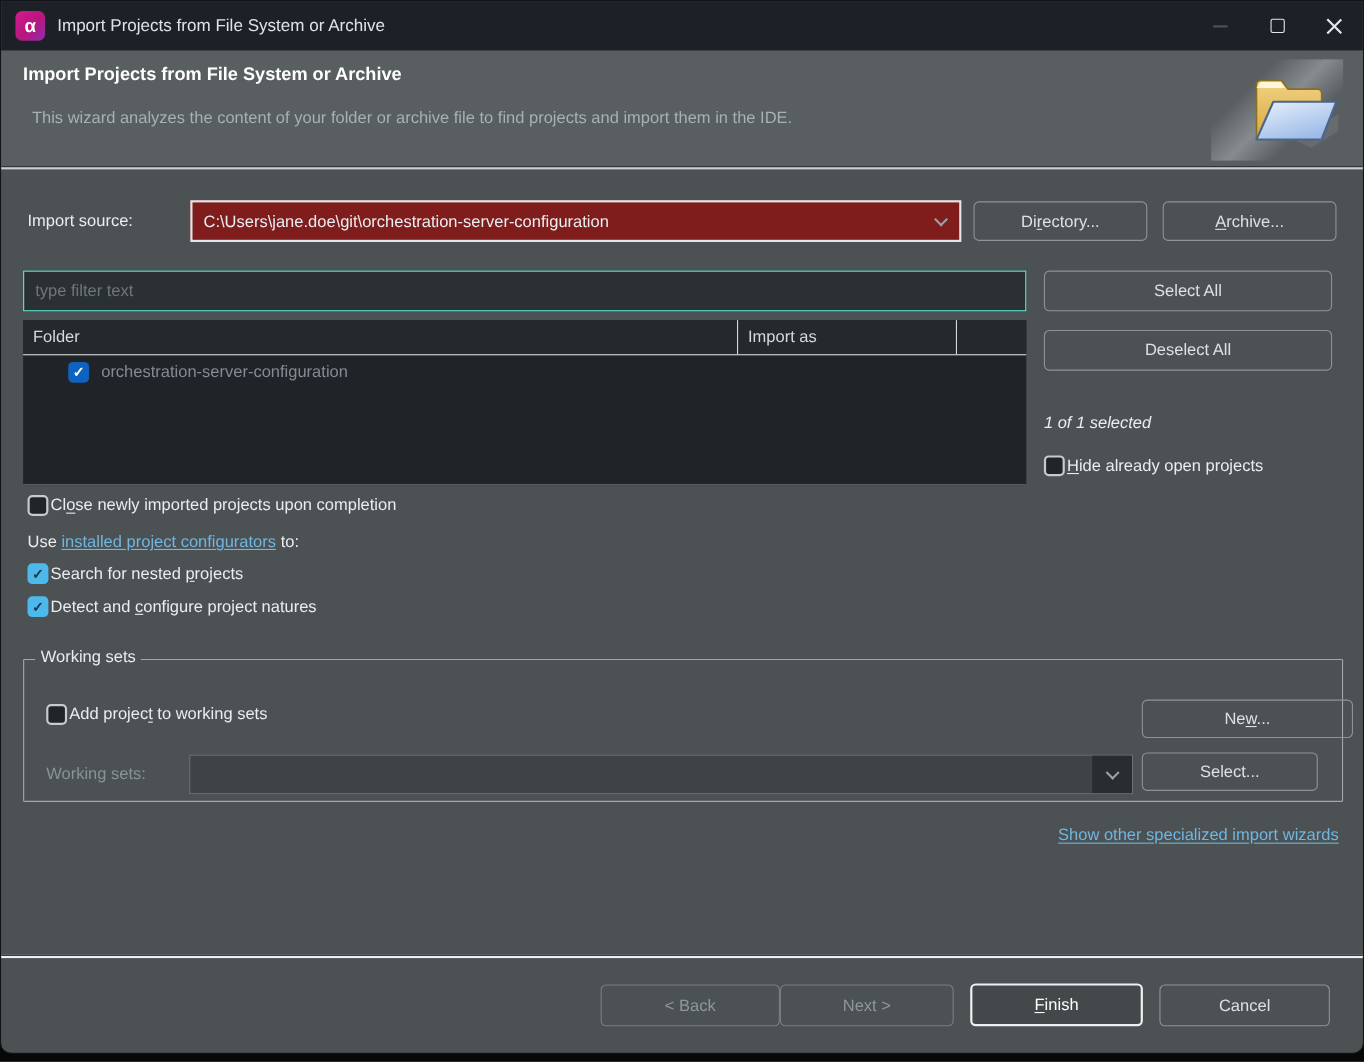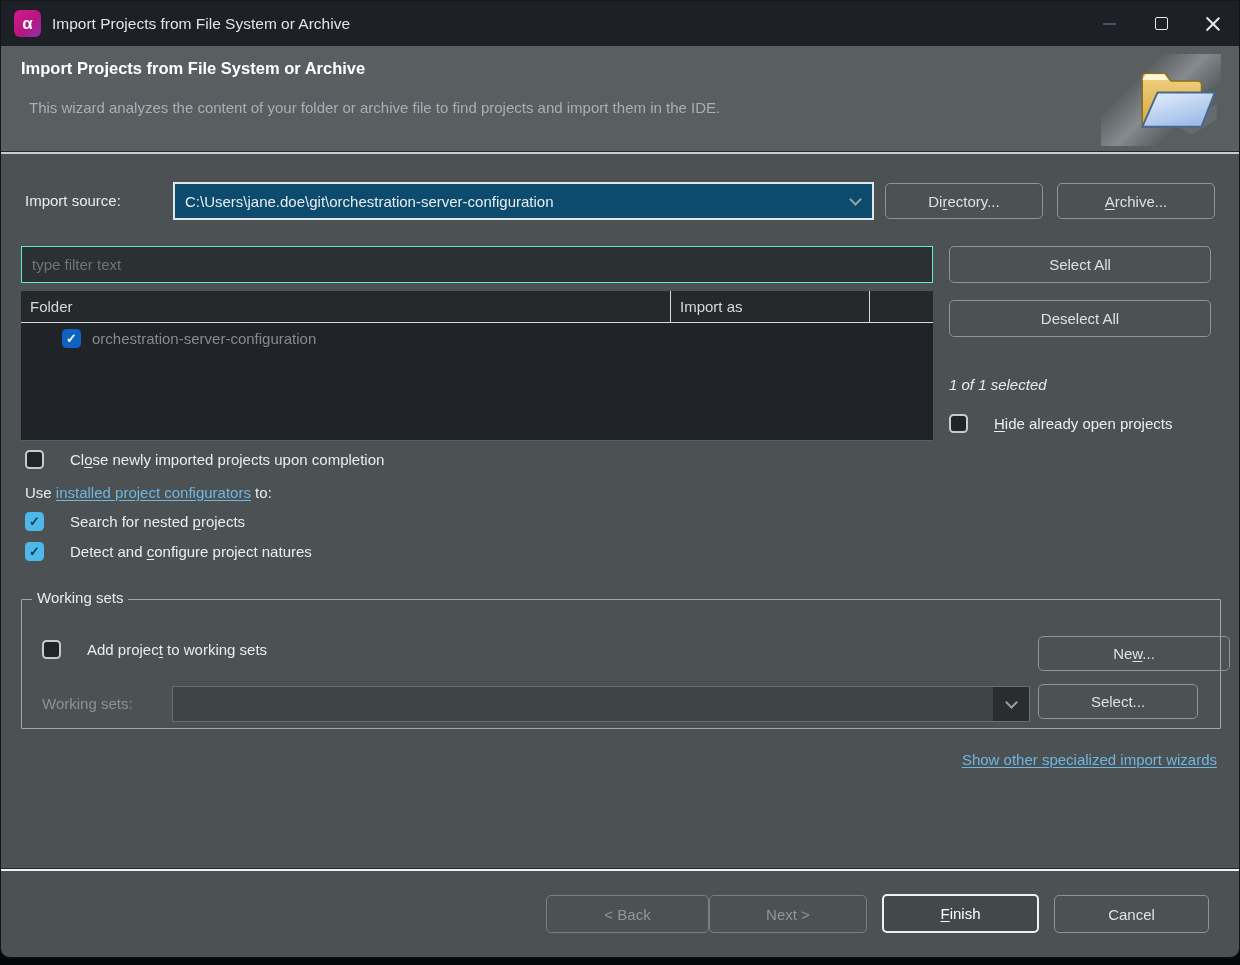--- a/index.html
+++ b/index.html
@@ -32,25 +32,25 @@
   .label{position:absolute;color:#e9edef;font-size:15px;}
   .btn{position:absolute;display:flex;align-items:center;justify-content:center;
        background:transparent;border:1px solid #8e9496;border-radius:5px;color:#dce1e4;font-size:15px;cursor:pointer;}
   .btn.disabled{color:#8f979c;border-color:#787e82;}
   .btn.default{border:2px solid #eef1f2;color:#ffffff;background:#43484a;}
   .mn{text-decoration:underline;text-underline-offset:2px;}
   .checkbox{width:19px;height:19px;border-radius:4.5px;flex:0 0 auto;display:flex;align-items:center;justify-content:center;font-size:13px;font-weight:bold;line-height:1;}
   .cb-off{background:#222527;border:2px solid #c6cbcd;color:transparent;}
   .cb-blue{background:#0f63c0;color:#ffffff;border:none;}
   .cb-light{background:#4db9ea;color:#173b4a;border:none;}
-  .cb-row{position:absolute;display:flex;align-items:center;gap:26px;color:#e9edef;font-size:15px;}
+  .cb-row{position:absolute;display:flex;align-items:center;gap:2px;color:#e9edef;font-size:15px;}
   .chev{width:9px;height:9px;border-left:2px solid #99a0a4;border-bottom:2px solid #99a0a4;transform:rotate(-45deg);margin-top:-4px;}
   .link{color:#6fb6e0;text-decoration:underline;text-underline-offset:2px;cursor:pointer;}
   
-  .combo-focus{position:absolute;left:172px;top:181px;width:701px;height:38px;background:#0c4a6e;
+  .combo-focus{position:absolute;left:172px;top:181px;width:701px;height:38px;background:#7f1d1d;
     border:2px solid #e2e6e7;display:flex;align-items:center;}
   .combo-focus .val{flex:1;color:#eaeef0;font-size:15px;padding-left:10px;white-space:nowrap;overflow:hidden;}
   .combo-chev{width:34px;display:flex;align-items:center;justify-content:center;}
   
   .filter{position:absolute;left:20px;top:245px;width:912px;height:37px;background:#2b3033;border:1px solid #5eead4;
     color:#eaeef0;font-size:15px;padding:0 10px;outline:none;}
   .filter::placeholder{color:#6f767a;}
   .table{position:absolute;left:20px;top:290px;width:912px;height:150px;background:#202428;border-bottom:1px solid #585d60;}
   .thead{display:flex;height:32px;background:#26292c;border-bottom:1px solid #d6dadc;color:#d5dadc;font-size:15px;}
   .th{display:flex;align-items:center;padding-left:9px;}

